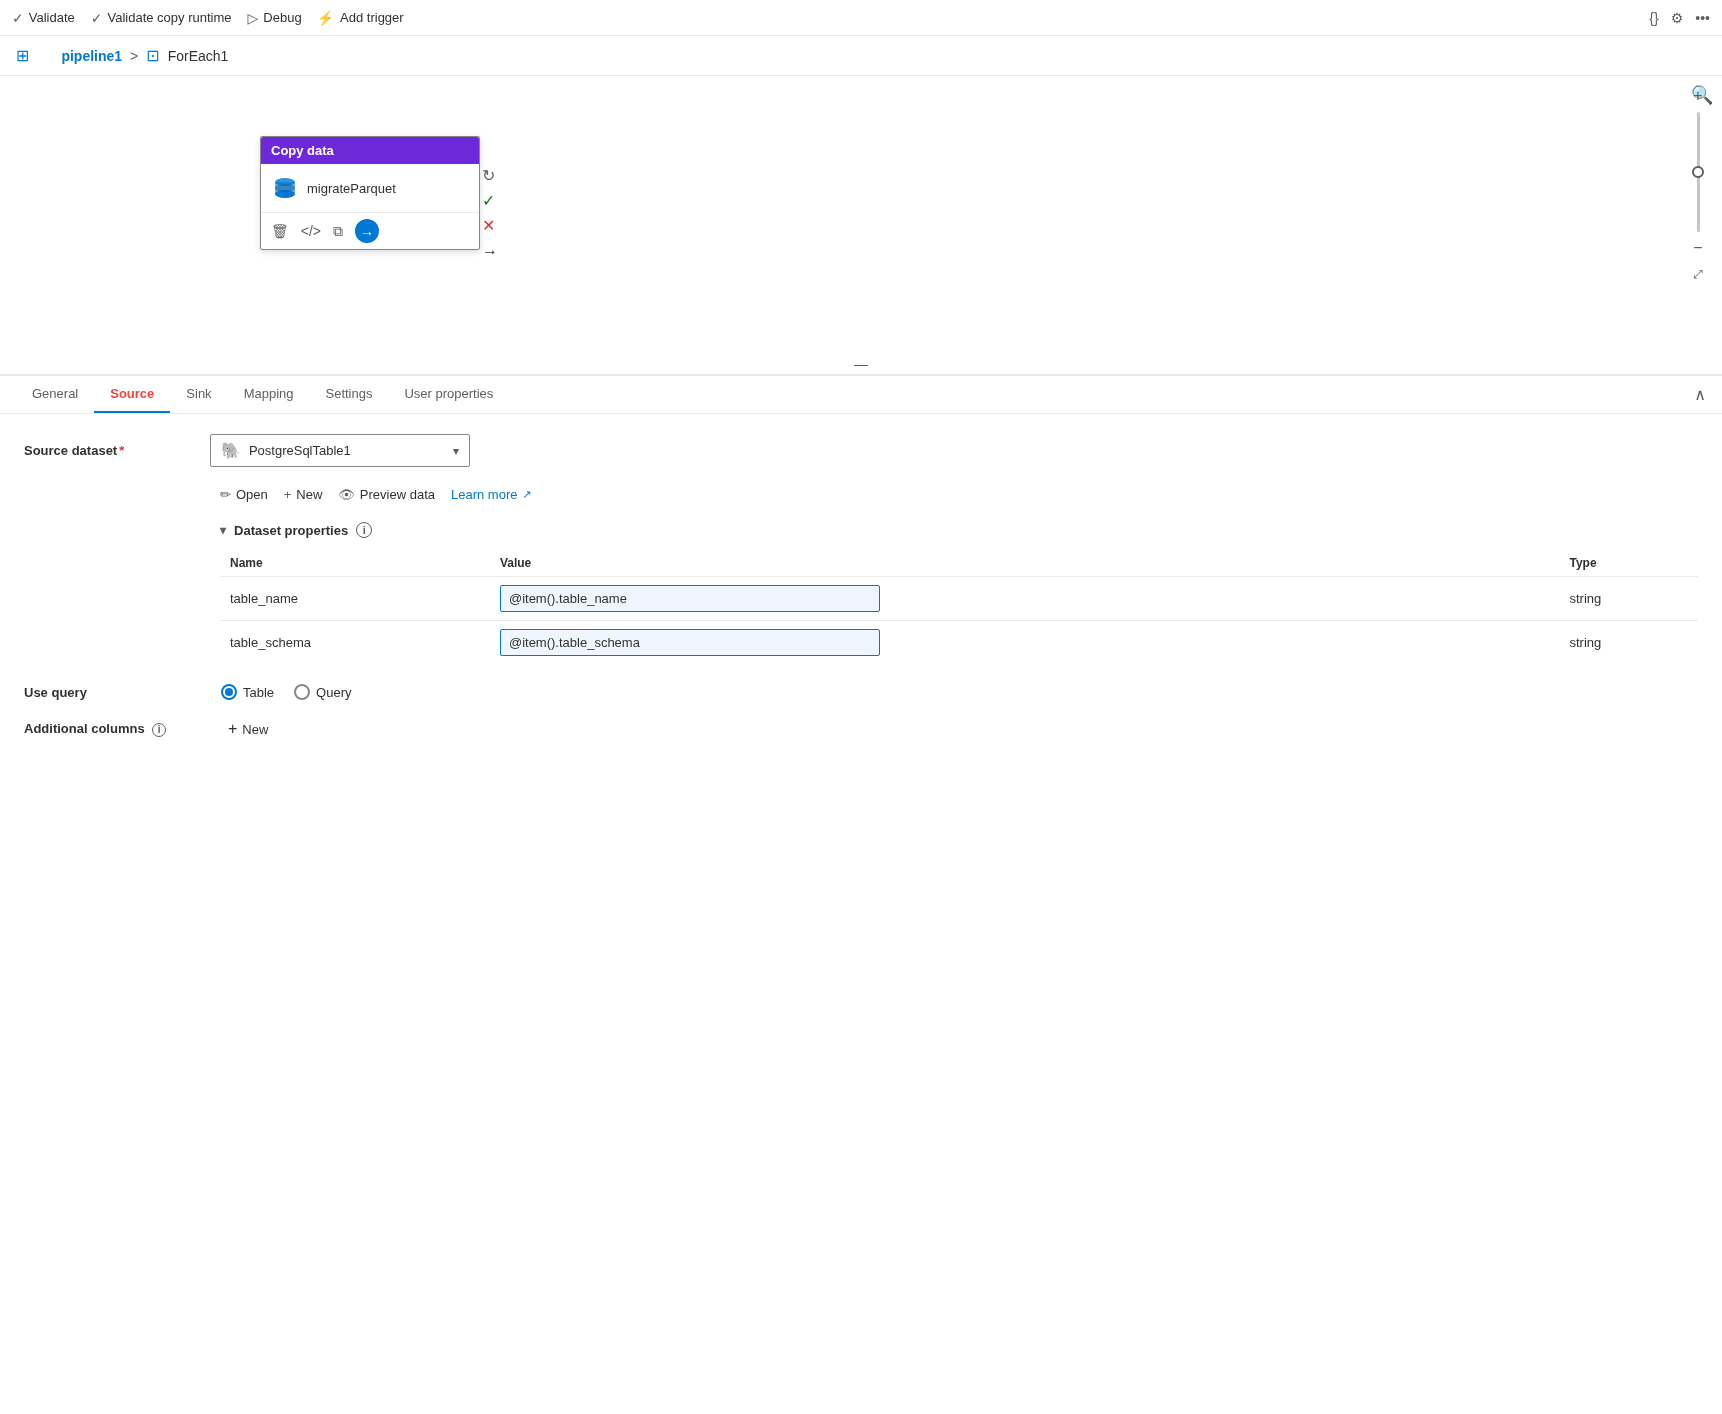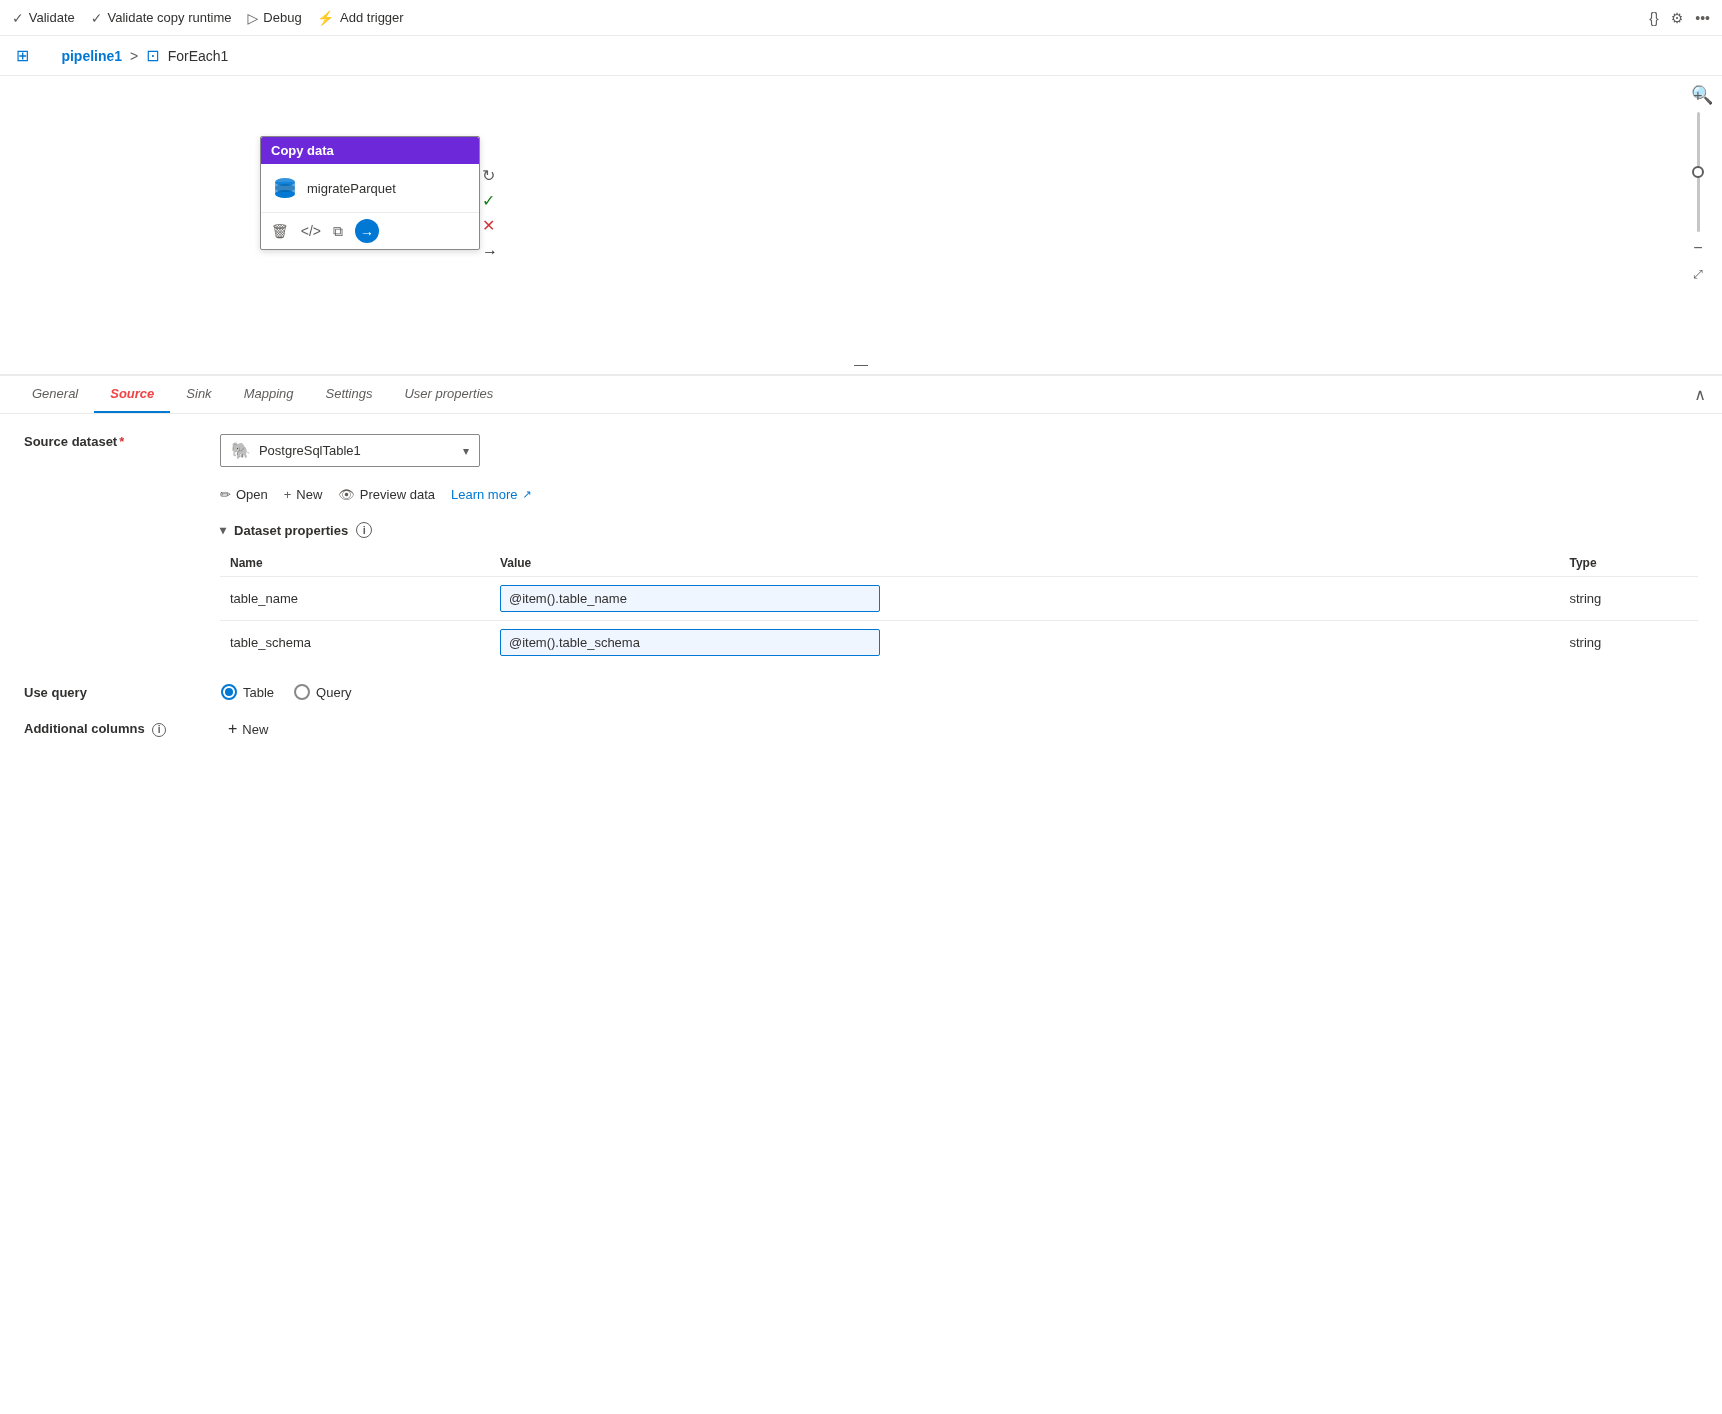--- a/index.html
+++ b/index.html
@@ -199,42 +199,42 @@
       display: flex;
       gap: 0;
     }
     .tab {
       padding: 10px 16px;
       font-size: 13px;
       color: #605e5c;
       cursor: pointer;
       border-bottom: 2px solid transparent;
       white-space: nowrap;
-      font-style: italic;
     }
     .tab.active {
       color: #ef4444;
       border-bottom: 2px solid #0078d4;
       font-weight: 600;
     }
     .tabs-right {
       color: #605e5c;
       cursor: pointer;
       font-size: 16px;
     }
 
     
     .form-area {
       padding: 20px 24px;
     }
 
     .form-row {
       display: flex;
+      align-items: center;
       margin-bottom: 20px;
-      gap: 16px;
+      gap: 6px;
     }
     .form-label {
       font-size: 13px;
       font-weight: 600;
       min-width: 180px;
       color: #323130;
     }
     .required-star {
       color: #d13438;
       margin-left: 2px;

